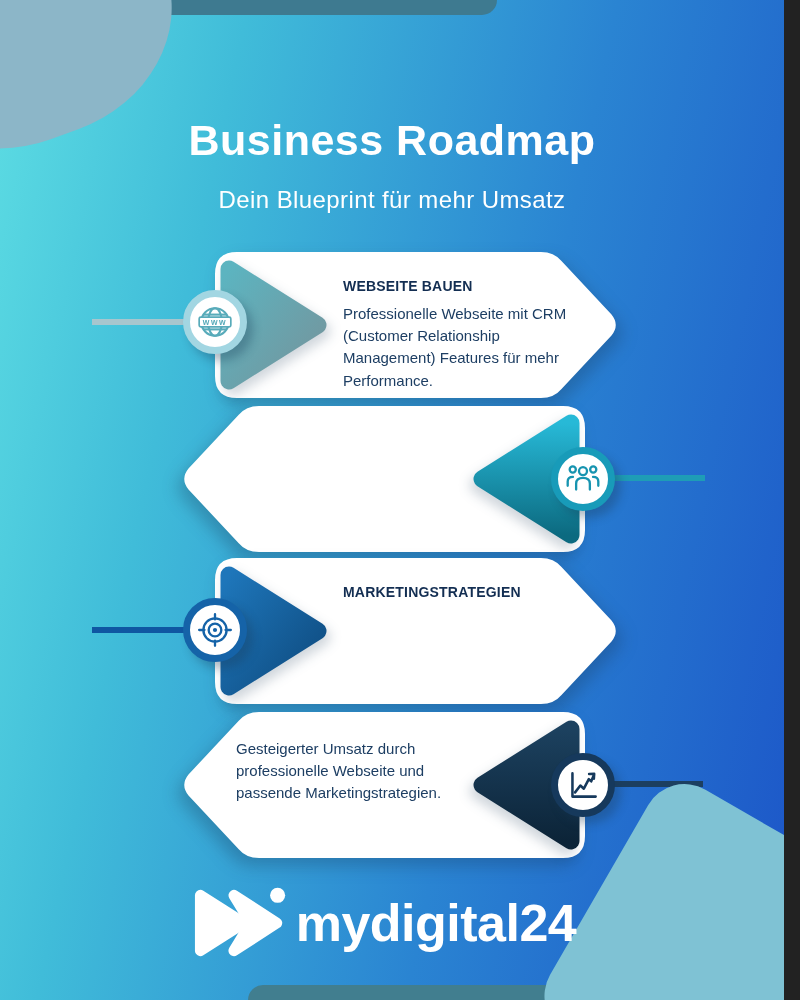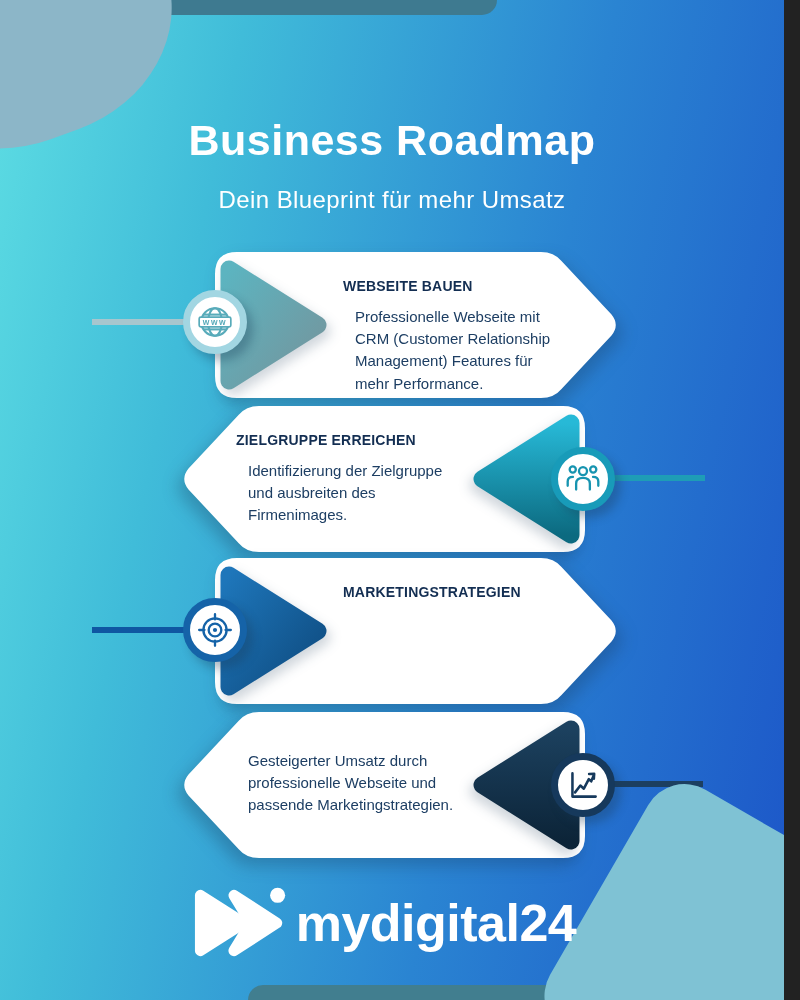--- a/index.html
+++ b/index.html
@@ -45,21 +45,21 @@
   .card3{left:215px;top:558px;}
   .card4{left:180px;top:712px;}
   .card svg{position:absolute;inset:0;width:100%;height:100%;overflow:visible;}
   .card .bg{filter:drop-shadow(6px 8px 8px rgba(20,50,80,.28));}
   .card .chev{filter:drop-shadow(4px 6px 6px rgba(20,50,80,.20));}
   .card.left svg{transform:scaleX(-1);}
   .card-text{position:absolute;top:26px;width:238px;z-index:2;}
   .card.right .card-text{left:128px;}
   .card.left  .card-text{left:56px;}
   .card-text h2{margin:0 0 9px 0;font-size:14px;font-weight:700;letter-spacing:.2px;color:#132e52;}
-  .card-text p{margin:12px;font-size:15px;line-height:1.48;color:#1d3e63;}
+  .card-text p{margin:0;font-size:15px;line-height:1.48;color:#1d3e63;}
   
   .icon-badge{
     position:absolute;width:64px;height:64px;box-sizing:border-box;border-radius:50%;
     background:#fff;display:flex;align-items:center;justify-content:center;z-index:3;
     box-shadow:6px 7px 10px rgba(25,55,85,.32);
   }
   .ib1{left:183px;top:290px;border:7px solid #a2d6e2;}
   .ib2{left:551px;top:447px;border:7px solid #189bb9;}
   .ib3{left:183px;top:598px;border:7px solid #1563a8;}
   .ib4{left:551px;top:753px;border:7px solid #16395c;}
@@ -121,24 +121,20 @@
     </div>
   </div>
 
   <div class="card card2 left">
     <svg class="bg" viewBox="0 0 405 146">
       <path d="M22 0 H326 Q339 0 346.5 9 L396.5 62.5 Q405 73 396.5 83.5 L346.5 137 Q339 146 326 146 H22 Q0 146 0 124 V22 Q0 0 22 0 Z" fill="#ffffff"></path>
     </svg>
     <svg class="chev" viewBox="0 0 405 146">
       <path d="M14 17 L103 73 L14 129 Z" fill="url(#g2)" stroke="url(#g2)" stroke-width="17" stroke-linejoin="round"></path>
     </svg>
-    <div class="card-text">
-      <h2>ZIELGRUPPE ERREICHEN</h2>
-      <p>Identifizierung der Zielgruppe und ausbreiten des Firmenimages.</p>
-    </div>
   </div>
 
   <div class="card card3 right">
     <svg class="bg" viewBox="0 0 405 146">
       <path d="M22 0 H326 Q339 0 346.5 9 L396.5 62.5 Q405 73 396.5 83.5 L346.5 137 Q339 146 326 146 H22 Q0 146 0 124 V22 Q0 0 22 0 Z" fill="#ffffff"></path>
     </svg>
     <svg class="chev" viewBox="0 0 405 146">
       <path d="M14 17 L103 73 L14 129 Z" fill="url(#g3)" stroke="url(#g3)" stroke-width="17" stroke-linejoin="round"></path>
     </svg>
     <div class="card-text">

